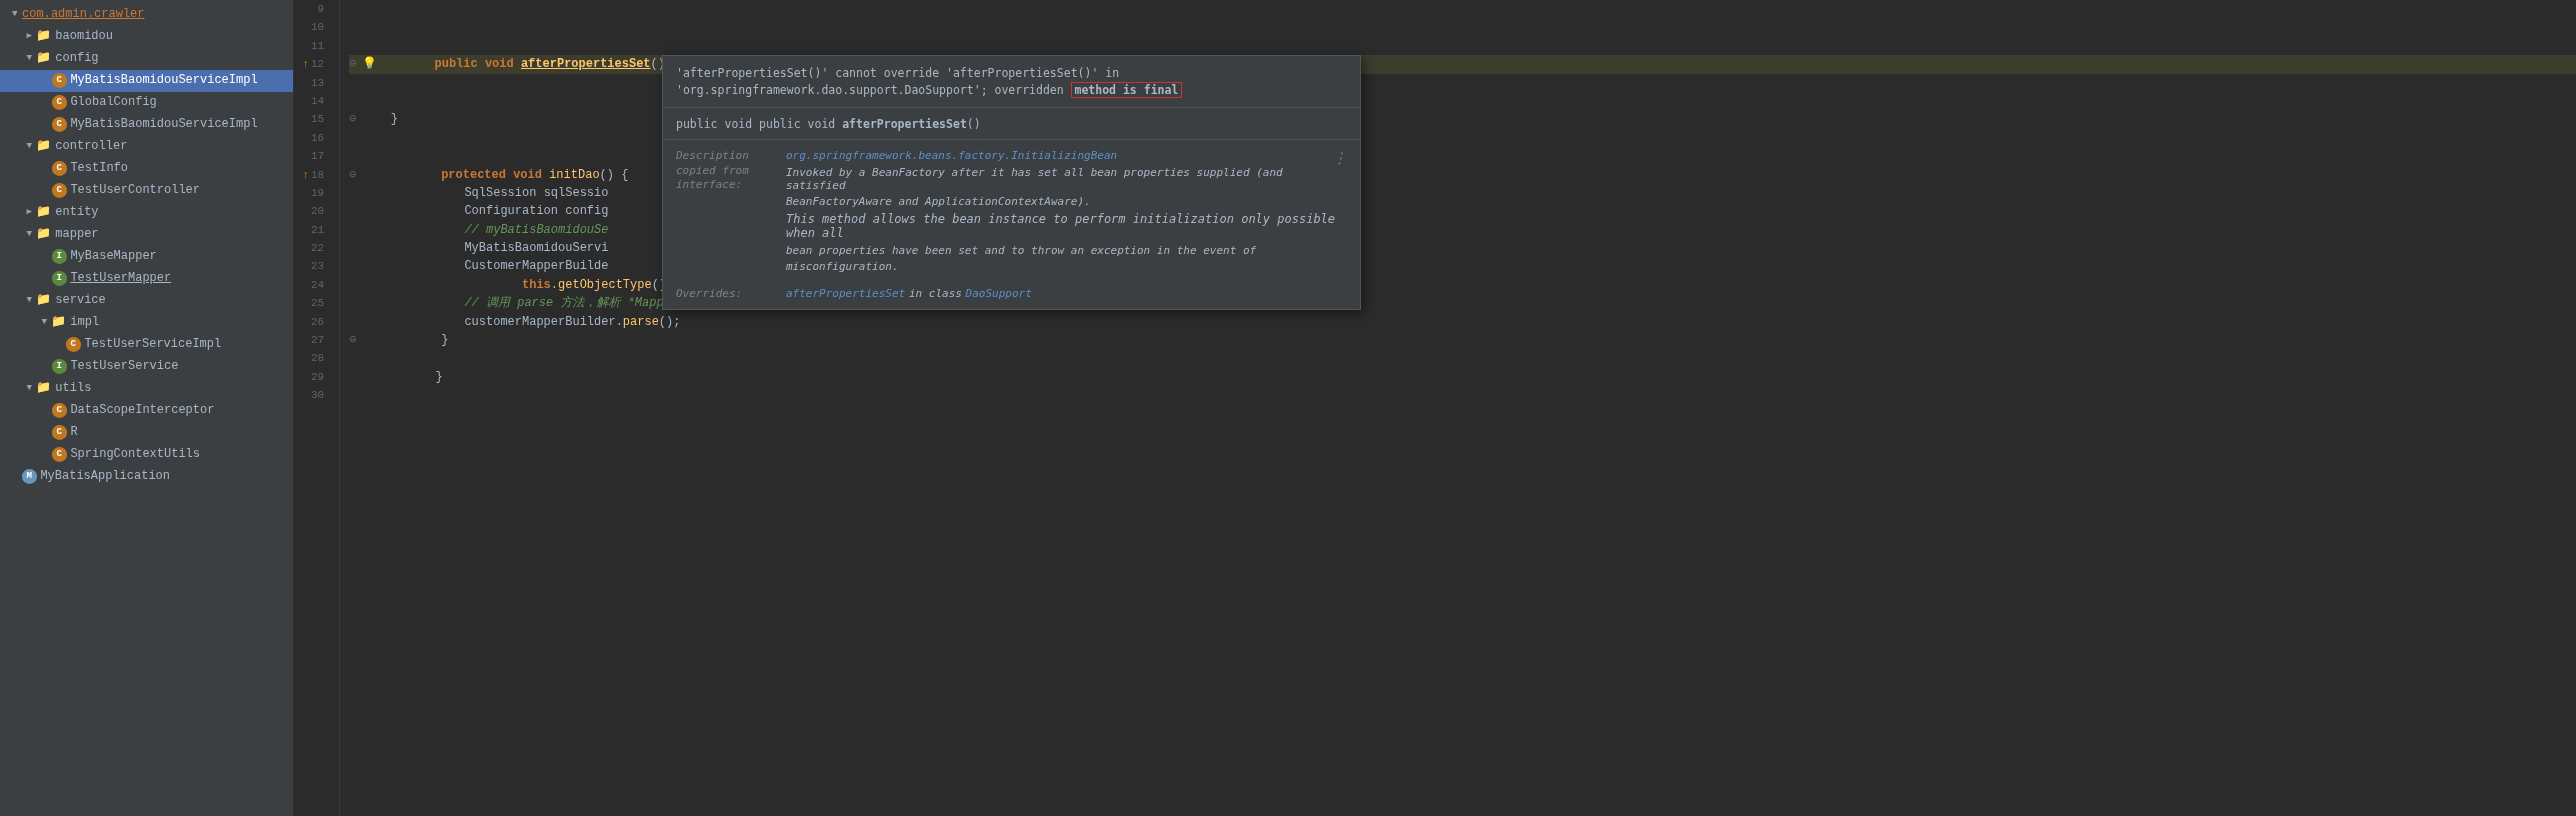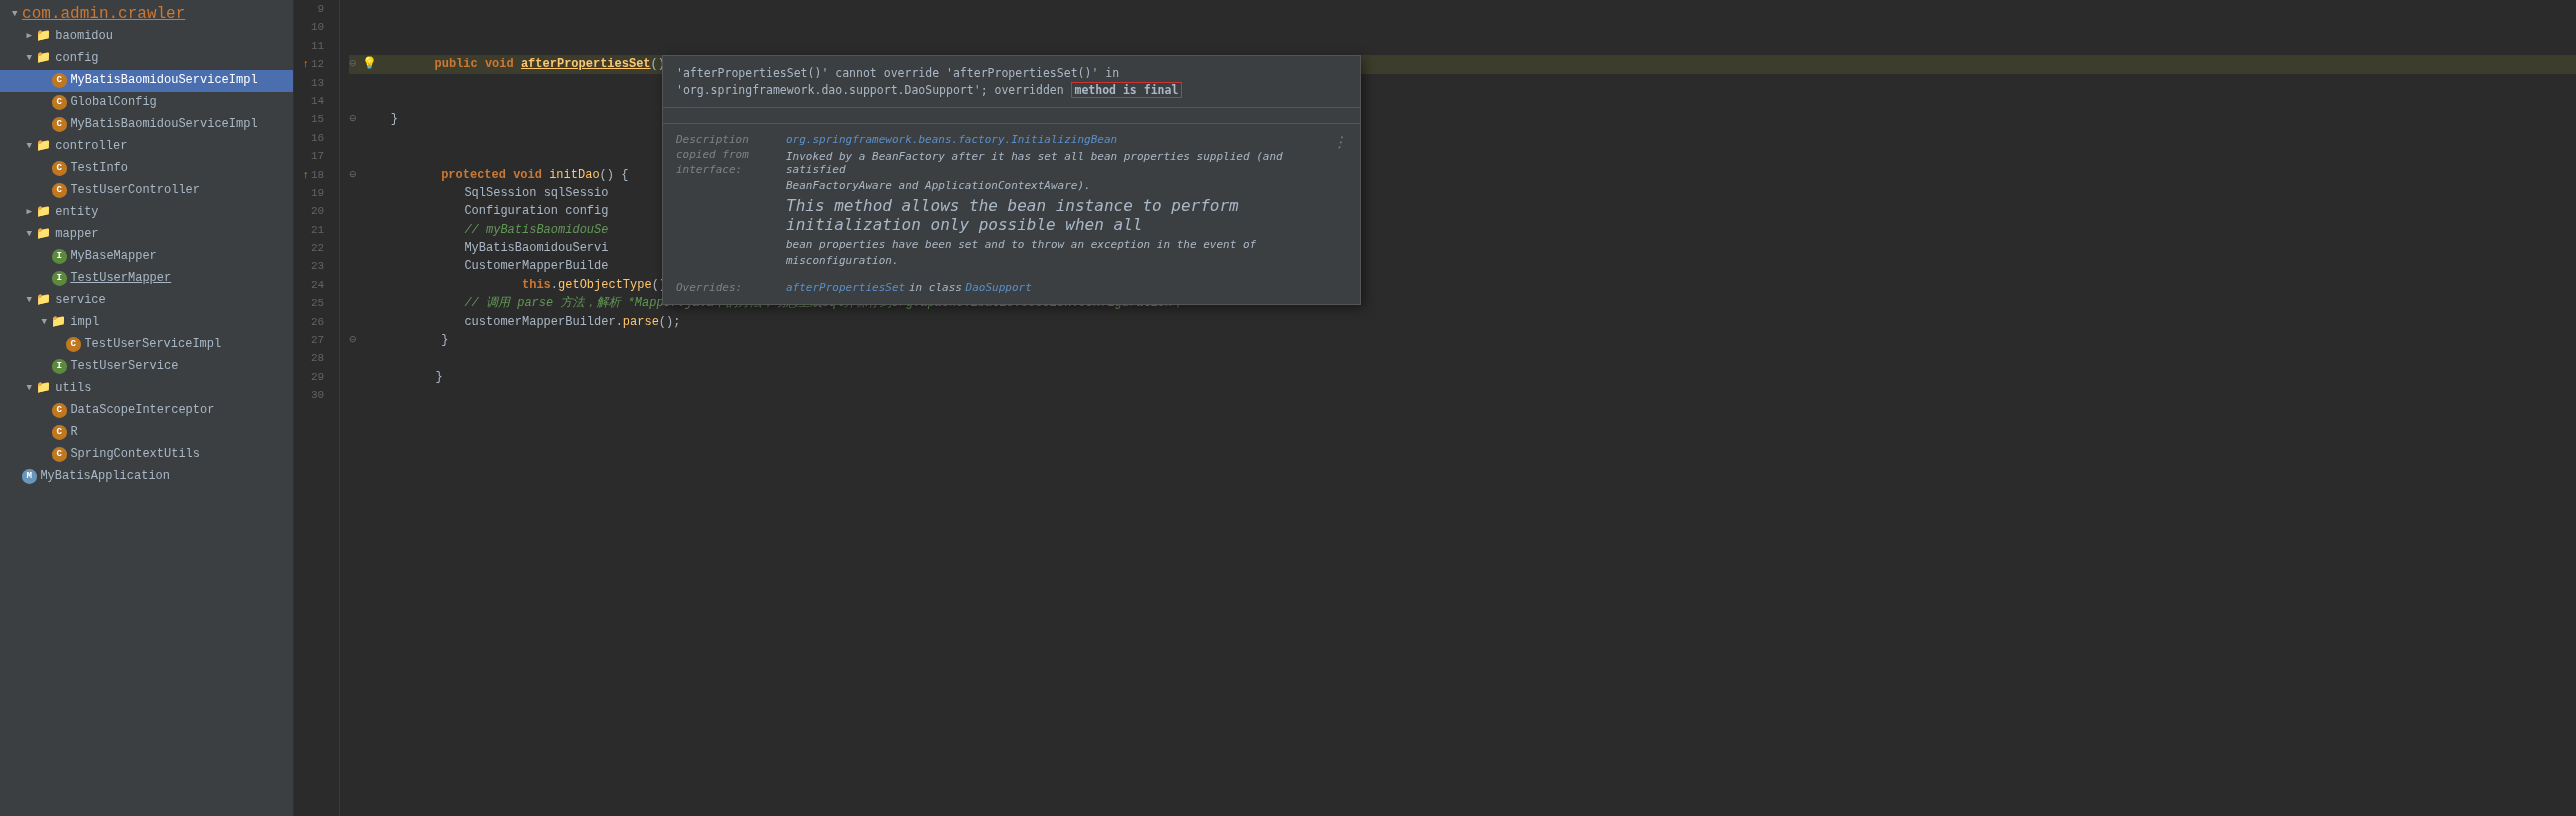--- a/index.html
+++ b/index.html
@@ -58,21 +58,21 @@
       margin-right: 3.7px;
       flex-shrink: 0;
       color: #fff;
     }
     .icon-c { background: #c07820; }
     .icon-i { background: #5b8a3c; }
     .icon-folder { color: #8a9ab0; font-size: 12px; margin-right: 3.7px; }
     .root-label {
       color: #cc7832;
       text-decoration: underline;
-      font-size: 16px;
+      font-size: 12px;
     }
 
     
     .editor-area {
       flex: 1;
       background: #2b2b2b;
       color: #a9b7c6;
       overflow: hidden;
       position: relative;
       display: flex;
@@ -487,34 +487,38 @@
     <div class="popup">
 
       <div class="popup-top">
         <div class="error-text">
           <span>'afterPropertiesSet()' cannot override 'afterPropertiesSet()' in</span><br>
           <span>'org.springframework.dao.support.DaoSupport'; overridden</span>&nbsp;<span class="method-is-final" style="border: 1.4px solid #cc3333; color:#a9b7c6;">method is final</span>
         </div>
       </div>
 
       <div class="popup-mid">
+        <div class="method-sig">
+          <span>public void </span>
+          <span>public void <strong>afterPropertiesSet</strong>()</span>
+        </div>
       </div>
 
       <div class="popup-bottom">
         <div style="display:flex; flex-direction:column; gap:1.8px;">
           <span class="label">Description</span>
           <span class="label">copied from</span>
           <span class="label">interface:</span>
         </div>
         <div style="display:flex; flex-direction:column; gap:3.7px; position:relative;">
           <span class="three-dots" style="position:absolute;right:0;top:0;">⋮</span>
           <span class="link" style="color:#5b8fc9; font-size:11px;">org.springframework.beans.factory.InitializingBean</span>
           <span style="color:#a9b7c6;font-size:11px;">Invoked by a BeanFactory after it has set all bean properties supplied (and satisfied</span>
           <span style="color:#a9b7c6;font-size:11px;">BeanFactoryAware and ApplicationContextAware).</span>
-          <span style="color:#a9b7c6;font-size:16px;">This method allows the bean instance to perform initialization only possible when all</span>
+          <span style="color:#a9b7c6;font-size:12px;">This method allows the bean instance to perform initialization only possible when all</span>
           <span style="color:#a9b7c6;font-size:11px;">bean properties have been set and to throw an exception in the event of</span>
           <span style="color:#a9b7c6;font-size:11px;">misconfiguration.</span>
         </div>
 
         <span class="label">Overrides:</span>
         <div class="overrides-row">
           <span class="link" style="color:#5b8fc9;">afterPropertiesSet</span>
           <span style="margin:0 3.7px;">in class</span>
           <span class="link" style="color:#5b8fc9;">DaoSupport</span>
         </div>

